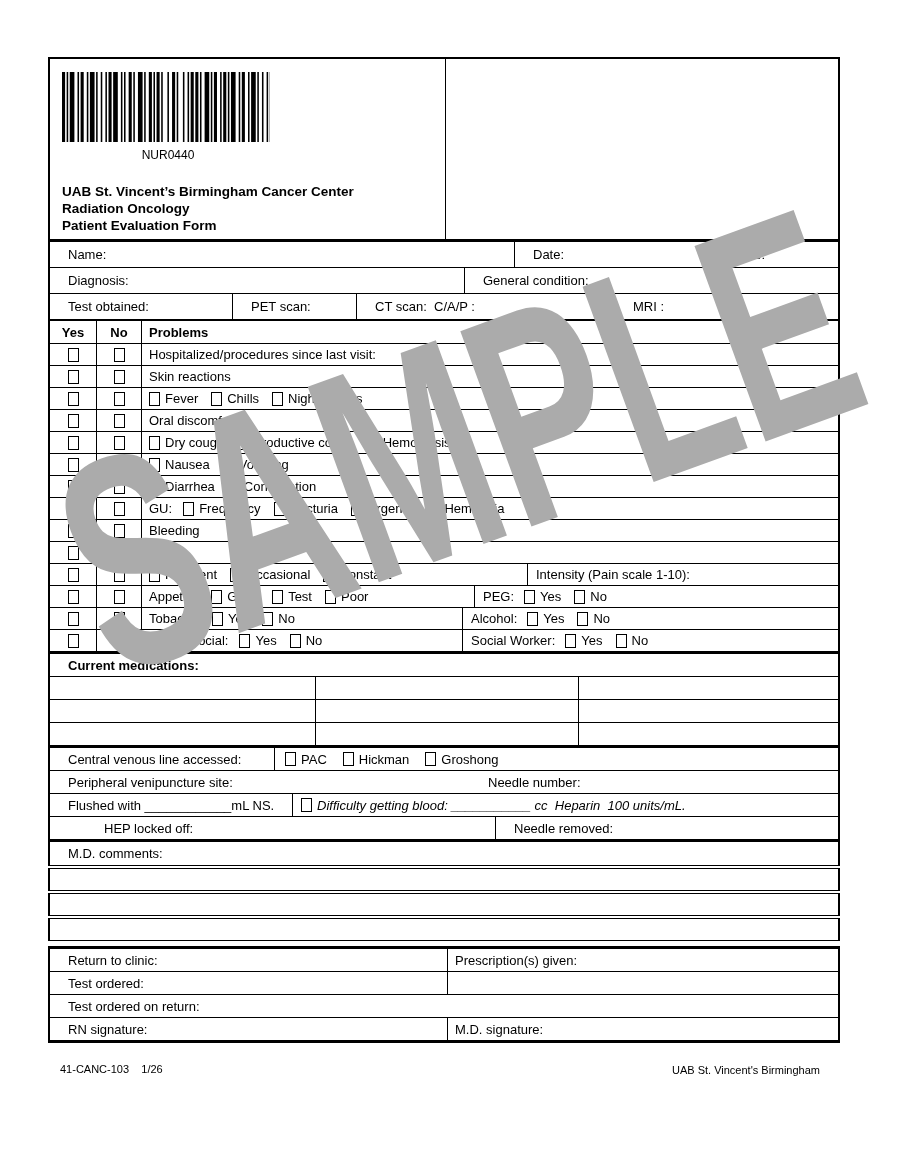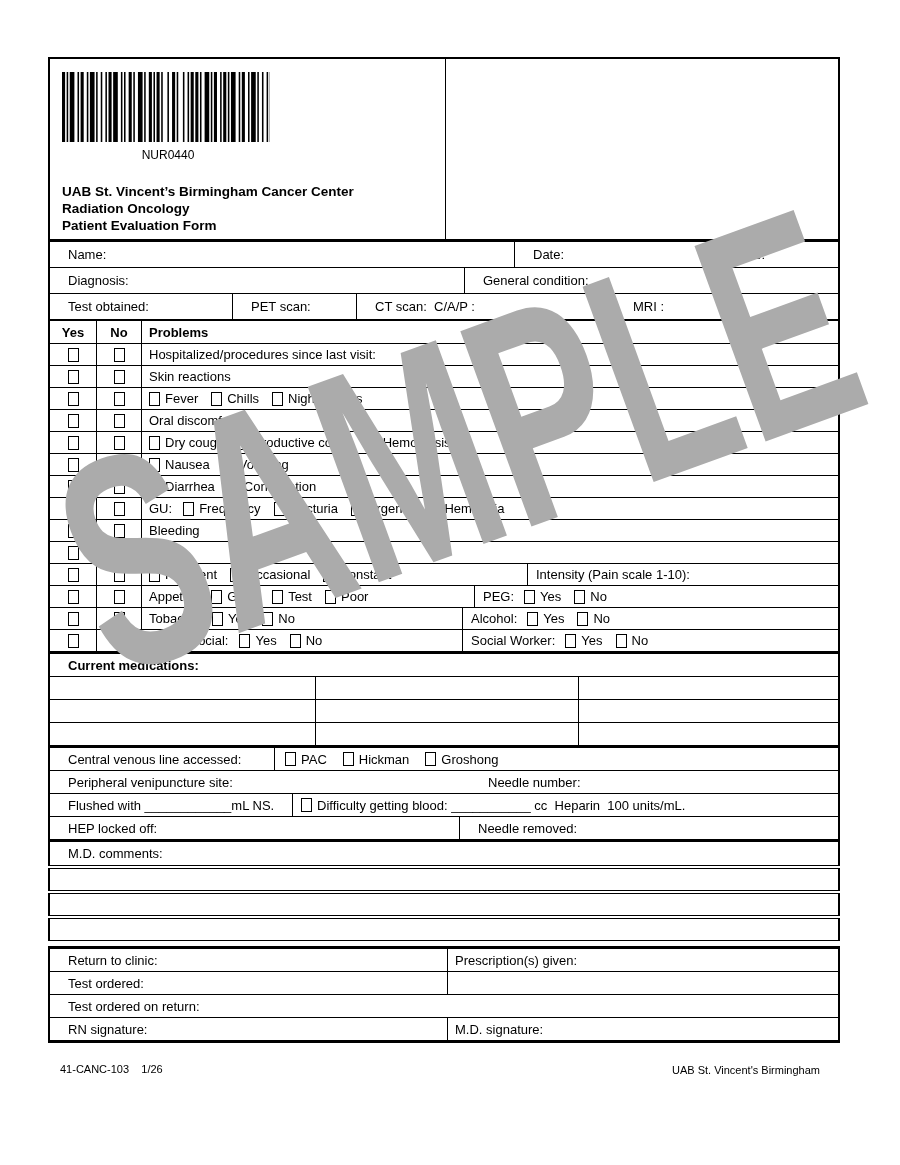--- a/index.html
+++ b/index.html
@@ -493,28 +493,28 @@
             </span>
           </span>
       </div>
       <div class="row" style="height:22px;">
         <span class="lbl">Peripheral venipuncture site:</span>
         <span class="needle-number">Needle number:</span>
       </div>
       <div class="row" style="height:22px;">
         <span class="lbl" style="width:224px;">Flushed with ____________mL NS.</span>
         <span class="vdiv"></span>
-        <span style="display:inline-flex;align-items:center;padding-left:8px;">
+        <span style="display:inline-flex;align-items:center;padding-left:8px;font-style:italic;">
           <span class="cb" style="margin-right:5px;"></span>
           <span>Difficulty getting blood:</span>
           <span style="white-space:pre;"> ___________ cc  Heparin  100 units/mL.</span>
         </span>
       </div>
       <div class="row last" style="height:22px;">
-        <span class="lbl" style="width:391px;">HEP locked off:</span>
+        <span class="lbl" style="width:391px;margin-left:36px;">HEP locked off:</span>
         <span class="vdiv"></span>
         <span class="lbl">Needle removed:</span>
       </div>
     </div>
 
     <div>
       <div class="comments-label-row">
         <span class="lbl">M.D. comments:</span>
       </div>
       <div id="comment-blanks">

